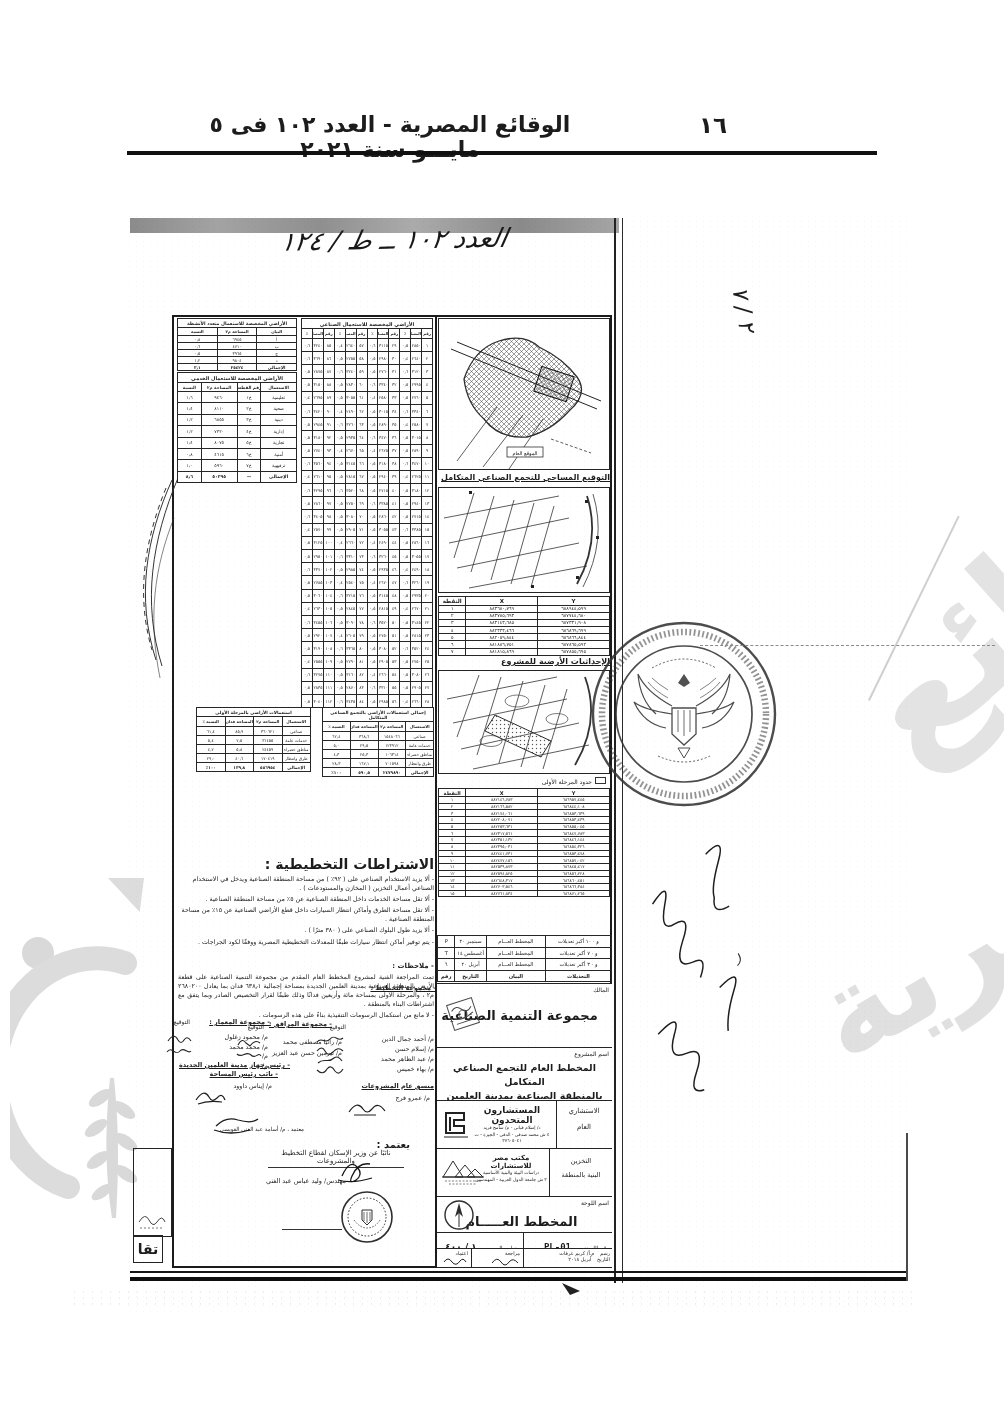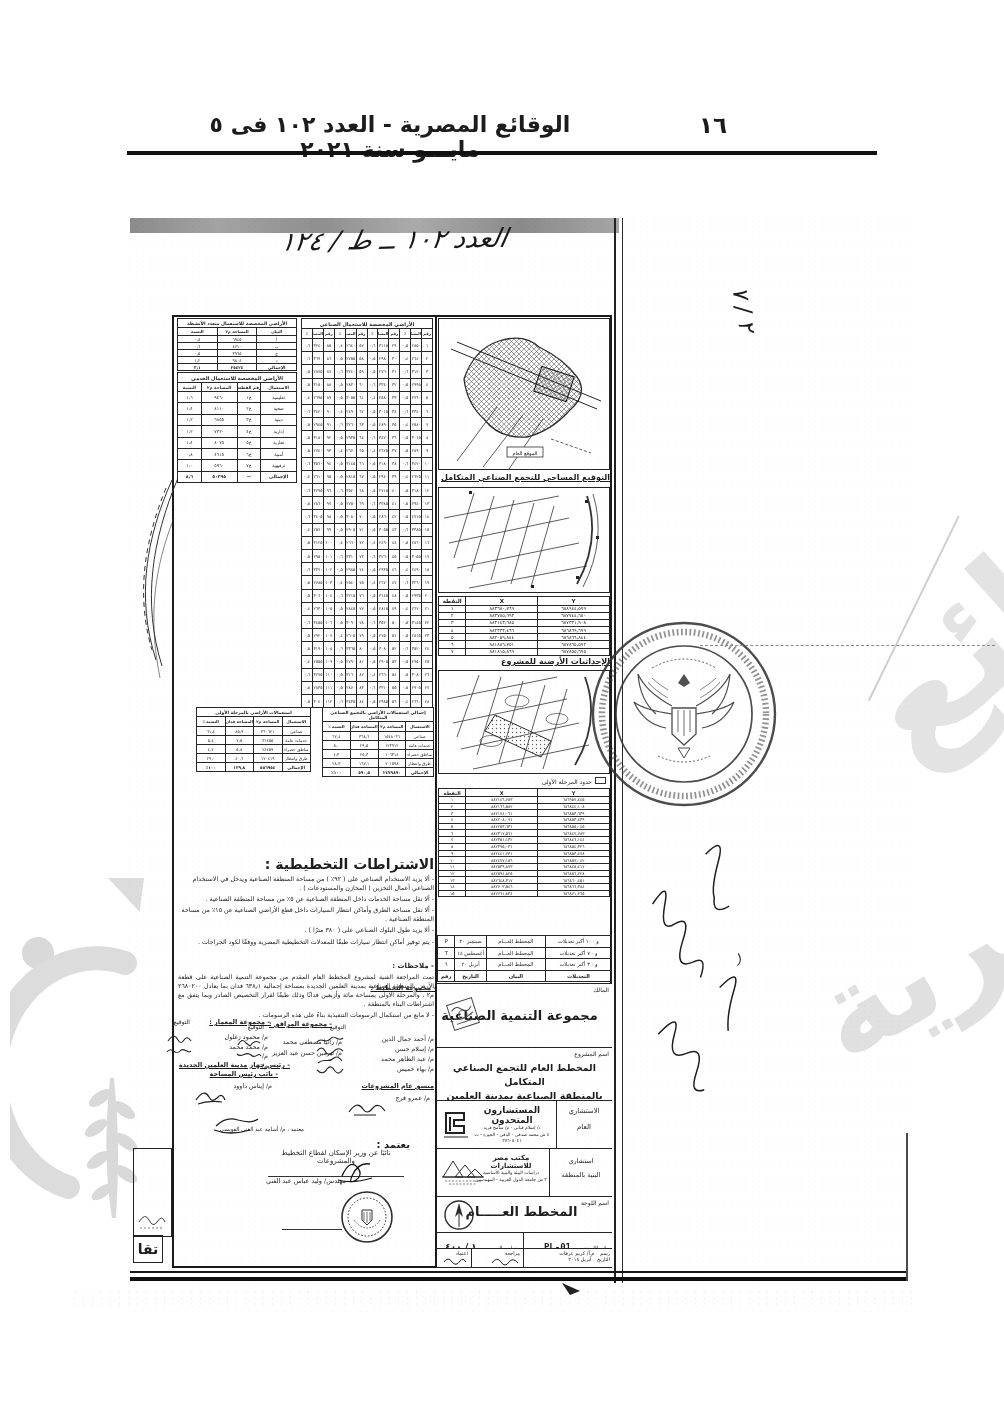--- a/index.html
+++ b/index.html
@@ -61,21 +61,21 @@
   .val9{font-size:9px;font-weight:bold;direction:rtl;}
   
   .req-title{font-size:14px;font-weight:bold;direction:rtl;text-align:right;}
   .req-item{font-size:6.3px;line-height:8.8px;direction:rtl;text-align:right;margin-bottom:2.5px;}
   .note-par{font-size:6.3px;line-height:9px;direction:rtl;text-align:justify;}
   .sig-title{font-size:6.5px;font-weight:bold;text-decoration:underline;direction:rtl;text-align:right;}
   .sig-lbl{font-size:6px;direction:rtl;}
   .sig-name{font-size:6.3px;direction:rtl;text-align:right;}
   .lh10 .sig-name{line-height:10px;} .lh11 .sig-name{line-height:11px;} .lh95 .sig-name{line-height:9.5px;}
   .small55{font-size:5.5px;direction:rtl;text-align:right;}
-  .accr-title{font-size:7px;direction:rtl;text-align:center;border-bottom:1px solid #333;padding-bottom:11px;}
+  .accr-title{font-size:7px;direction:rtl;text-align:center;border-bottom:1px solid #333;padding-bottom:2px;}
   .sig-line{border-top:1.2px solid #333;}
   
   .wm{color:#e3e3e3;font-weight:bold;z-index:0;}
   .wm-t1{left:812px;top:470px;font-size:150px;transform:rotate(-42deg);}
   .wm-t2{left:790px;top:830px;font-size:125px;transform:rotate(-30deg);color:#e0e0e0;}
   .wm-line{left:868px;top:700px;width:205px;height:2px;background:#cfcfcf;transform:rotate(-64deg);transform-origin:left top;}
   .wm-tri{left:108px;top:878px;width:36px;height:34px;background:#dcdcdc;clip-path:polygon(0 0,100% 0,88% 100%);}
   svg{display:block;}
 </style>
 </head>
@@ -1128,40 +1128,40 @@
   </div>
   <svg class="abs" style="left:5px;top:8px;" width="28" height="32" viewBox="0 0 28 32">
     <path d="M4,4 h18 v7 h-10 v6 h10 v7 h-18 Z M8,8 v14" fill="none" stroke="#222" stroke-width="2"></path>
     <path d="M2,28 h24" stroke="#222" stroke-width="1"></path>
   </svg>
 </div>
 
 <div class="abs panel" style="left:437px;top:1148px;width:175px;height:48px;">
   <div class="cell-vline" style="right:62px;"></div>
   <div class="abs rtl" style="right:3px;top:8px;width:56px;font-size:6.5px;text-align:center;">
-    <div>استشاري</div>
+    <div>التخزين</div>
     <div style="margin-top:6px;">البنية بالمنطقة</div>
   </div>
   <div class="abs" style="right:65px;top:5px;width:72px;">
     <div style="font-size:7px;font-weight:bold;text-align:center;direction:rtl;">مكتب مصر للاستشارات</div>
     <div class="tiny-line">دراسات البيئة والبنية الأساسية</div>
     <div class="tiny-line">٣ ش جامعة الدول العربية - المهندسين</div>
   </div>
   <svg class="abs" style="left:4px;top:8px;" width="44" height="30" viewBox="0 0 44 30">
     <g fill="none" stroke="#2d2d2d" stroke-width="1">
       <path d="M2,20 L12,4 L22,20 Z M14,20 L24,8 L34,20 Z M26,20 L34,12 L42,20 Z"></path>
       <path d="M1,20 h42"></path>
       <path d="M4,24 h36 M8,27 h28" stroke-width="0.6" stroke-dasharray="2,1.5"></path>
     </g>
   </svg>
 </div>
 
 <div class="abs panel" style="left:437px;top:1196px;width:175px;height:36px;">
   <div class="panel-label">اسم اللوحة</div>
-  <div class="sheetname" style="margin-top:7px;margin-right:6px;">المخطط العـــــام</div>
+  <div class="sheetname" style="margin-top:17px;margin-right:6px;">المخطط العـــــام</div>
   <svg class="abs" style="left:6px;top:2px;" width="32" height="32" viewBox="0 0 32 32">
     <g fill="none" stroke="#2d2d2d">
       <circle cx="16" cy="16" r="14" stroke-width="1.4"></circle>
       <path d="M16,4 L20,18 L16,14 L12,18 Z" fill="#2d2d2d" stroke="none"></path>
       <path d="M16,14 V28" stroke-width="1"></path>
     </g>
   </svg>
 </div>
 
 <div class="abs panel" style="left:437px;top:1232px;width:175px;height:16px;">

